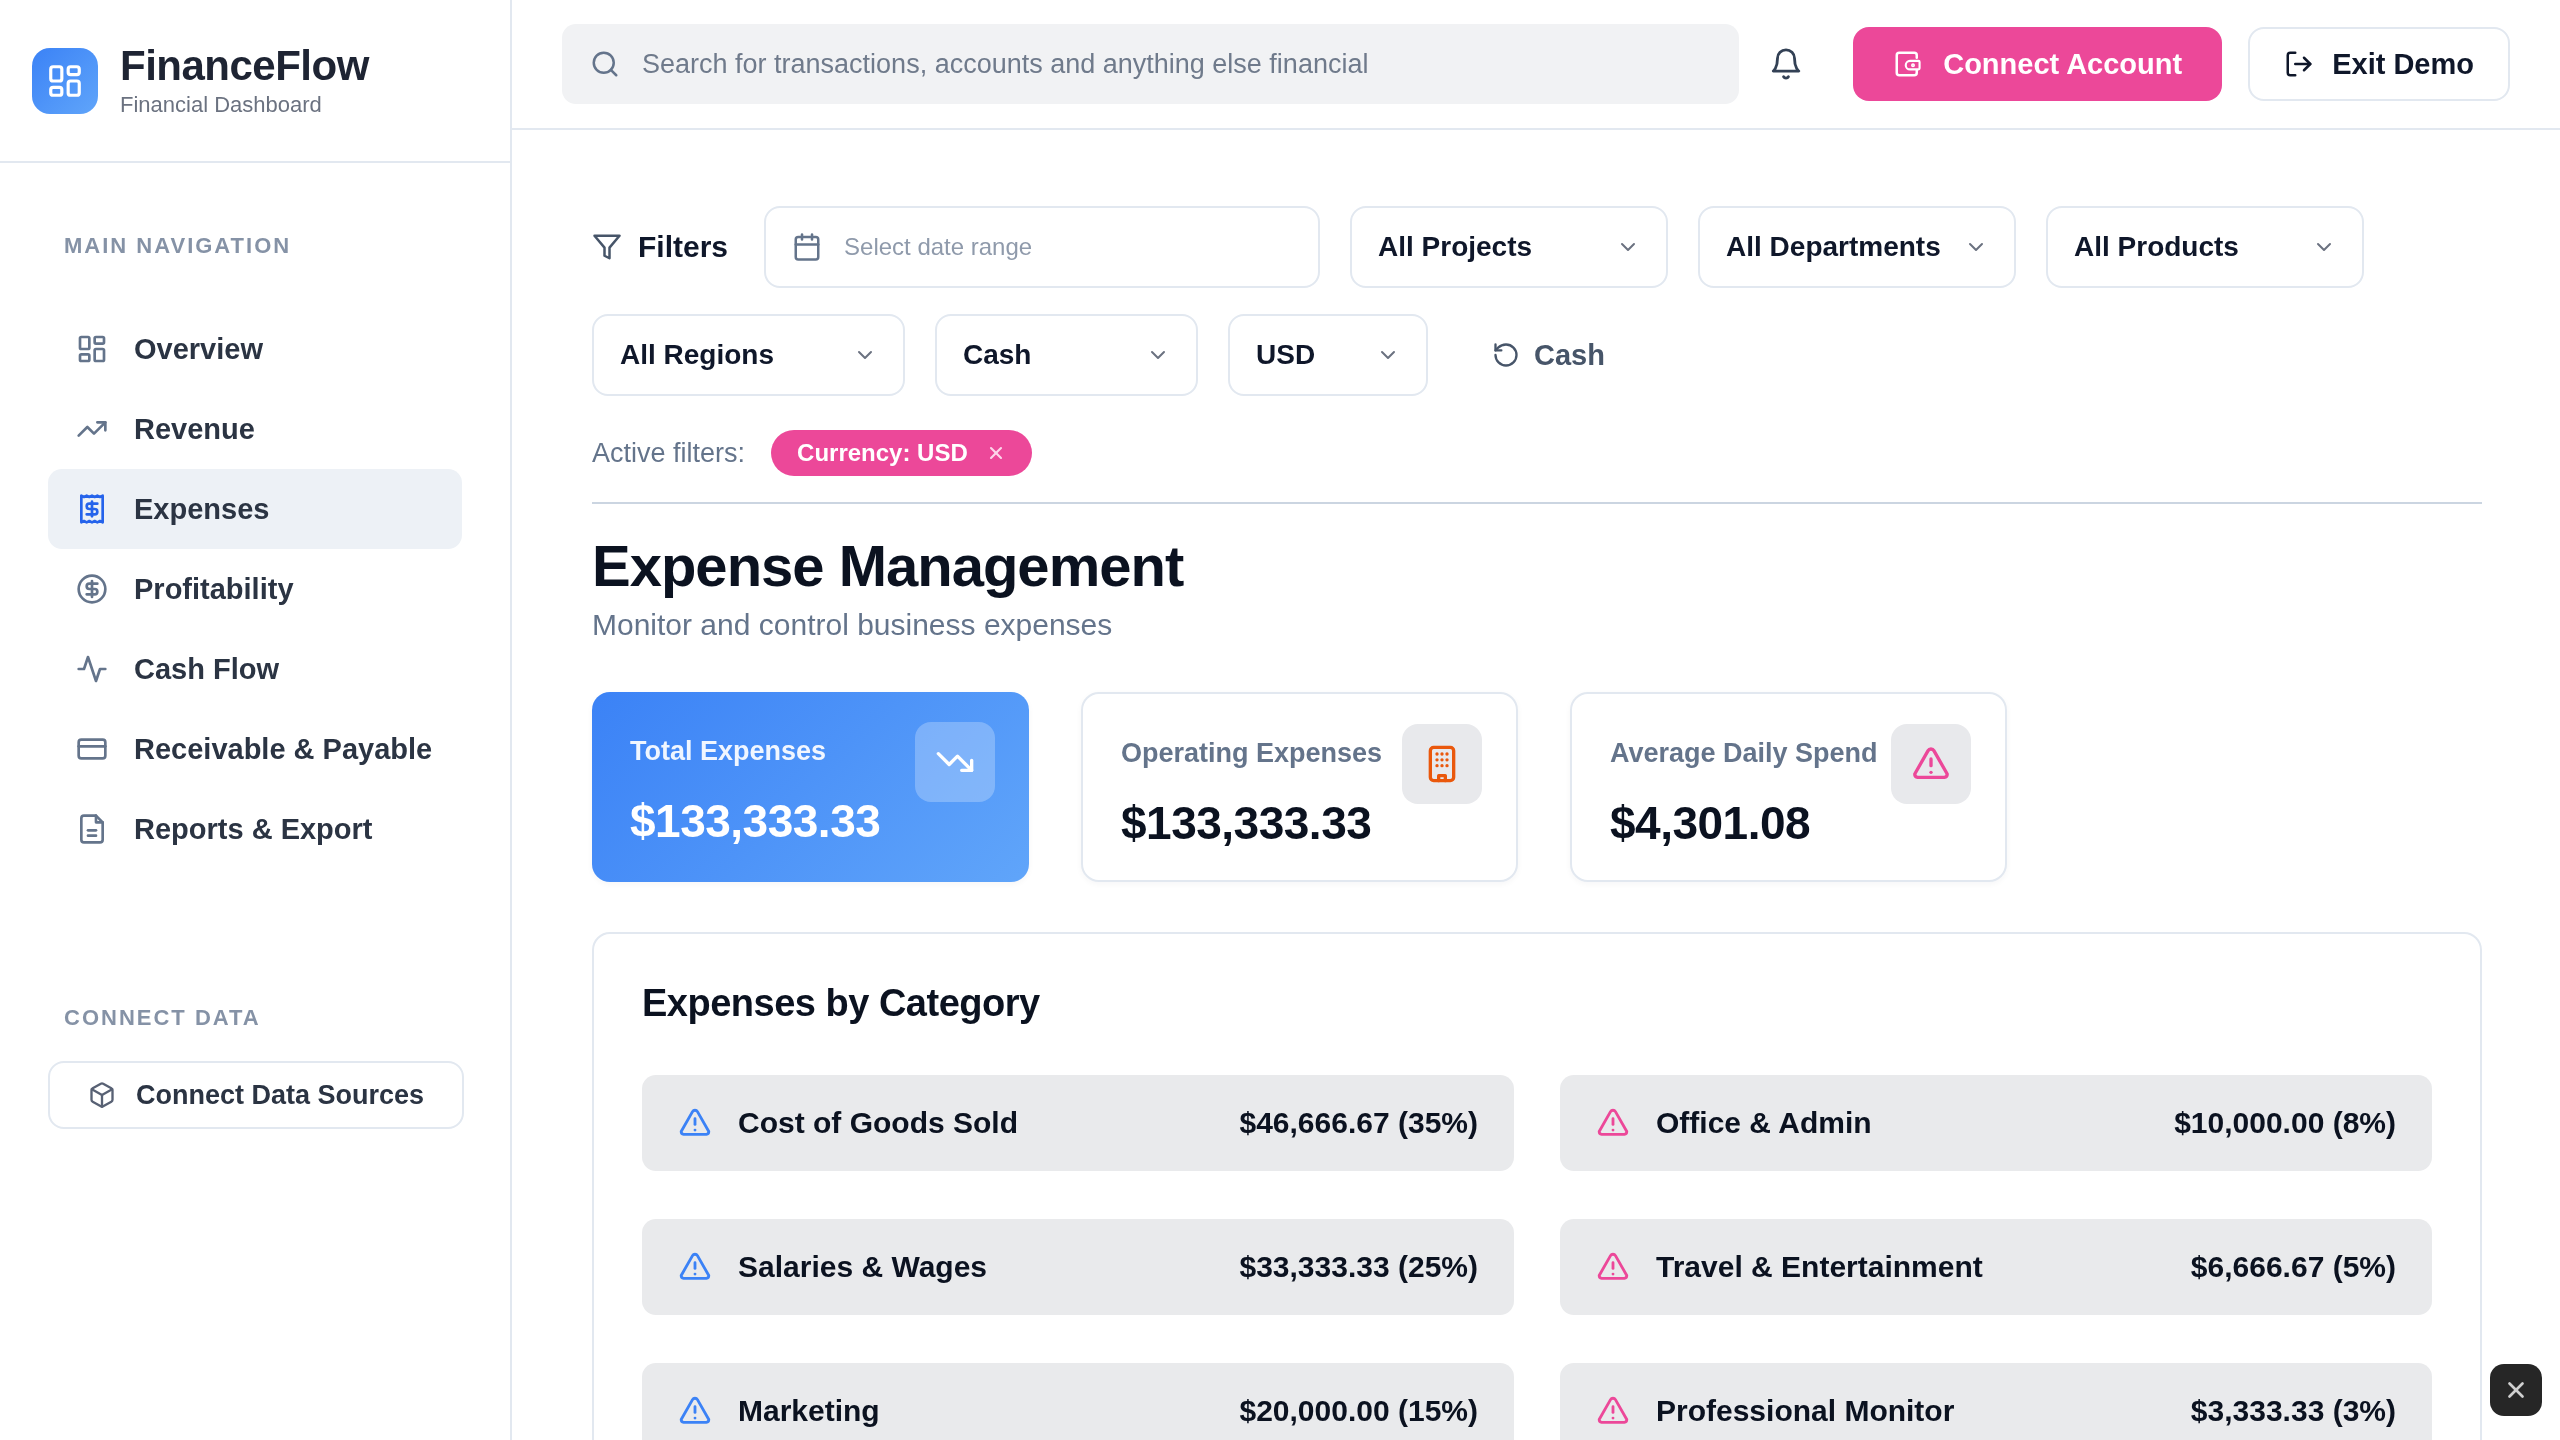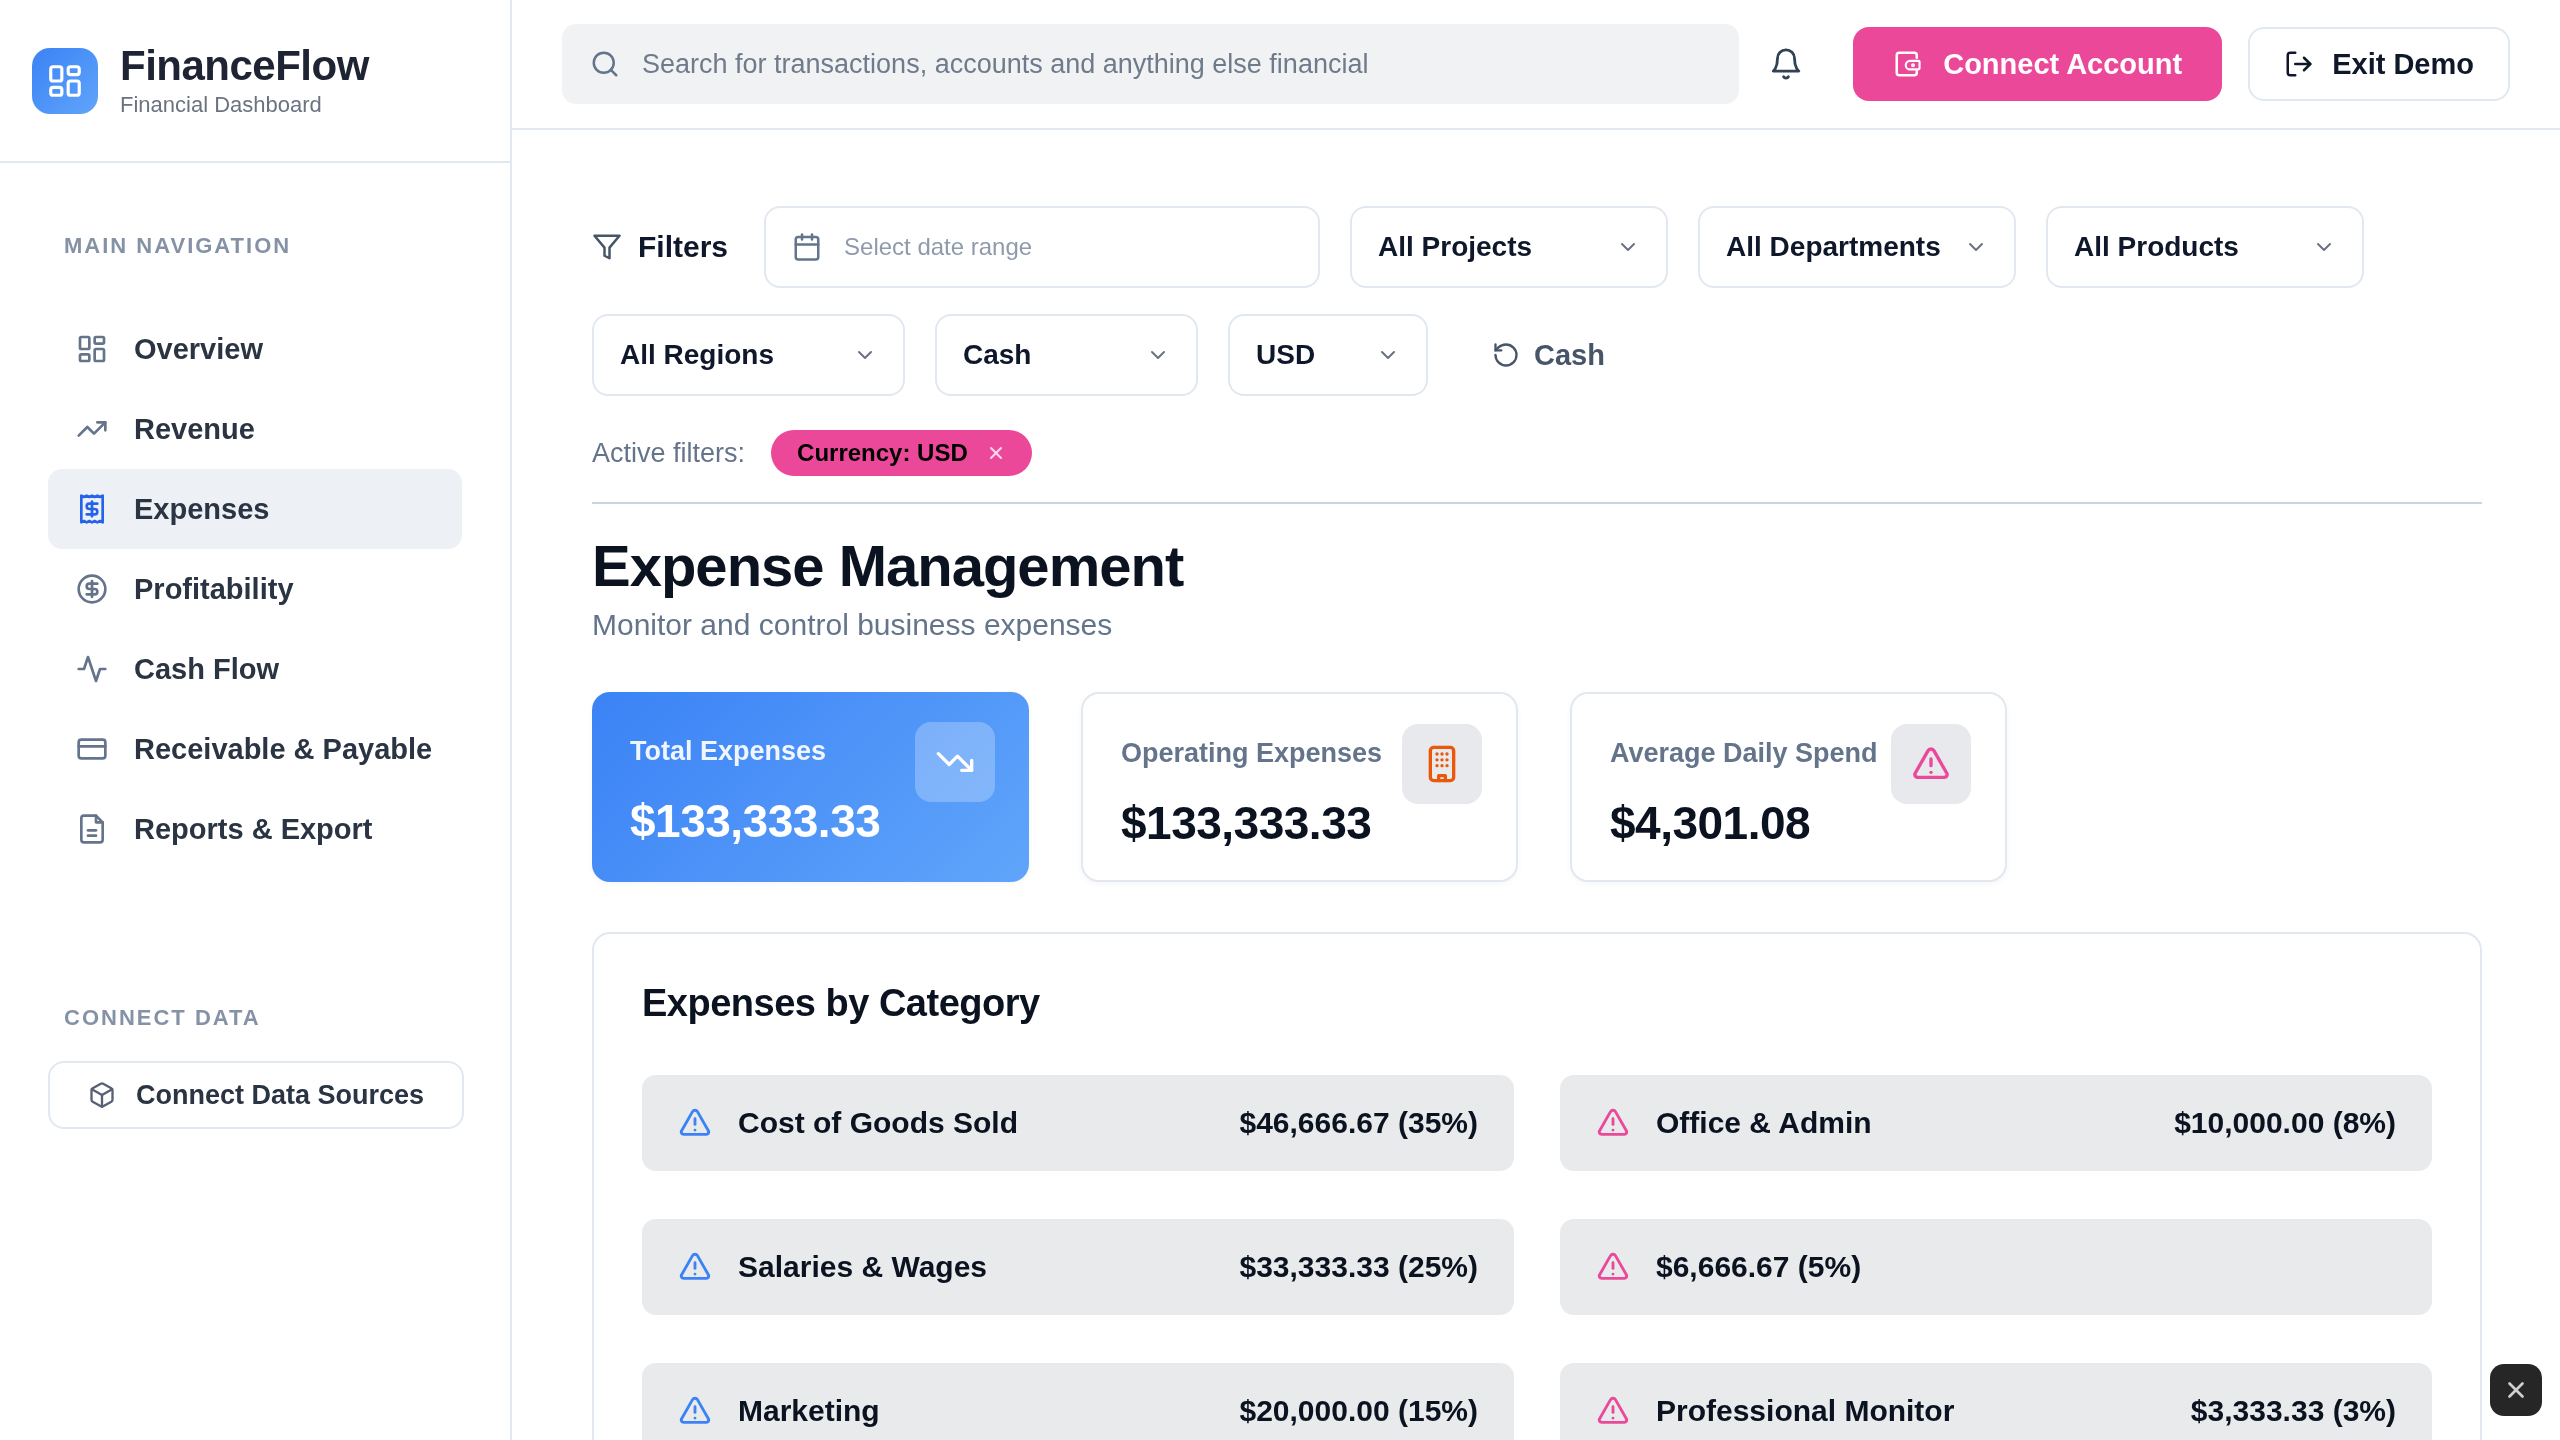--- a/index.html
+++ b/index.html
@@ -52,21 +52,21 @@
   .field.date{width:556px;gap:22px;}
   .field.date .ic{color:#64748b;}
   .select{justify-content:space-between;}
   .select .val{font-size:28px;font-weight:600;color:var(--text);}
   .select .chev{color:#6b7280;}
   .w-projects{width:318px;} .w-departments{width:318px;} .w-products{width:318px;}
   .w-regions{width:313px;} .w-cash{width:263px;} .w-usd{width:200px;}
   .reset-btn{display:flex;align-items:center;gap:14px;margin-left:34px;background:transparent;border:none;font-family:inherit;font-size:29px;font-weight:600;color:#475569;cursor:pointer;}
   .active-row{display:flex;align-items:center;margin-top:34px;}
   .active-lbl{font-size:27px;color:#64748b;margin-right:26px;}
-  .chip{display:flex;align-items:center;gap:18px;background:var(--pink);color:#000000;border-radius:999px;padding:0 26px;height:46px;font-size:24px;font-weight:700;cursor:pointer;}
+  .chip{display:flex;align-items:center;gap:18px;background:var(--pink);color:#ffffff;border-radius:999px;padding:0 26px;height:46px;font-size:24px;font-weight:700;cursor:pointer;}
   .chip .x{color:#fdd5ea;cursor:pointer;}
   .divider{margin-top:26px;border:none;border-top:2px solid var(--divider);}
   h1.page-title{margin-top:30px;font-size:58px;font-weight:800;letter-spacing:-1px;color:#0b1220;line-height:64px;}
   .page-sub{margin-top:10px;font-size:30px;color:#64748b;}
 
   
   .stats{display:flex;gap:52px;margin-top:50px;}
   .stat{width:437px;height:190px;border-radius:18px;background:#fff;border:2px solid var(--border);padding:30px 34px 0 38px;box-shadow:0 2px 6px rgba(15,23,42,.04);}
   .stat-top{display:flex;align-items:flex-start;justify-content:space-between;}
   .stat-label{font-size:27px;font-weight:600;color:#64748b;margin-top:14px;white-space:nowrap;}
@@ -413,20 +413,21 @@
           <span class="cat-val">$33,333.33 (25%)</span>
         </div>
         <div class="cat-row">
           <span class="ic-pink">
             <svg width="34" height="34" viewBox="0 0 24 24" fill="none" stroke="currentColor" stroke-width="2" stroke-linecap="round" stroke-linejoin="round">
                 <path d="m21.73 18-8-14a2 2 0 0 0-3.48 0l-8 14A2 2 0 0 0 4 20h16a2 2 0 0 0 1.73-2Z"></path>
                 <line x1="12" y1="9" x2="12" y2="13"></line>
                 <line x1="12" y1="17" x2="12.01" y2="17"></line>
               </svg>
           </span>
+          <span class="cat-name">Travel &amp; Entertainment</span>
           <span class="cat-val">$6,666.67 (5%)</span>
         </div>
         <div class="cat-row">
           <span class="ic-blue">
             <svg width="34" height="34" viewBox="0 0 24 24" fill="none" stroke="currentColor" stroke-width="2" stroke-linecap="round" stroke-linejoin="round">
                 <path d="m21.73 18-8-14a2 2 0 0 0-3.48 0l-8 14A2 2 0 0 0 4 20h16a2 2 0 0 0 1.73-2Z"></path>
                 <line x1="12" y1="9" x2="12" y2="13"></line>
                 <line x1="12" y1="17" x2="12.01" y2="17"></line>
               </svg>
           </span>

